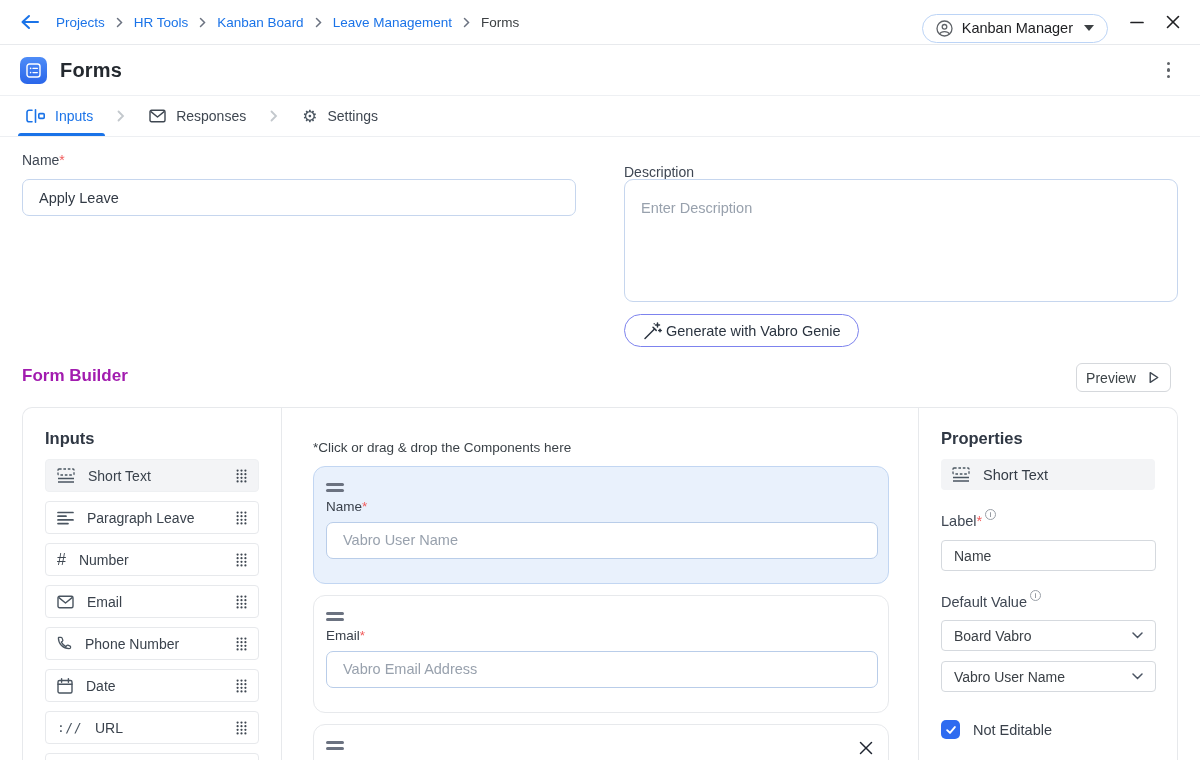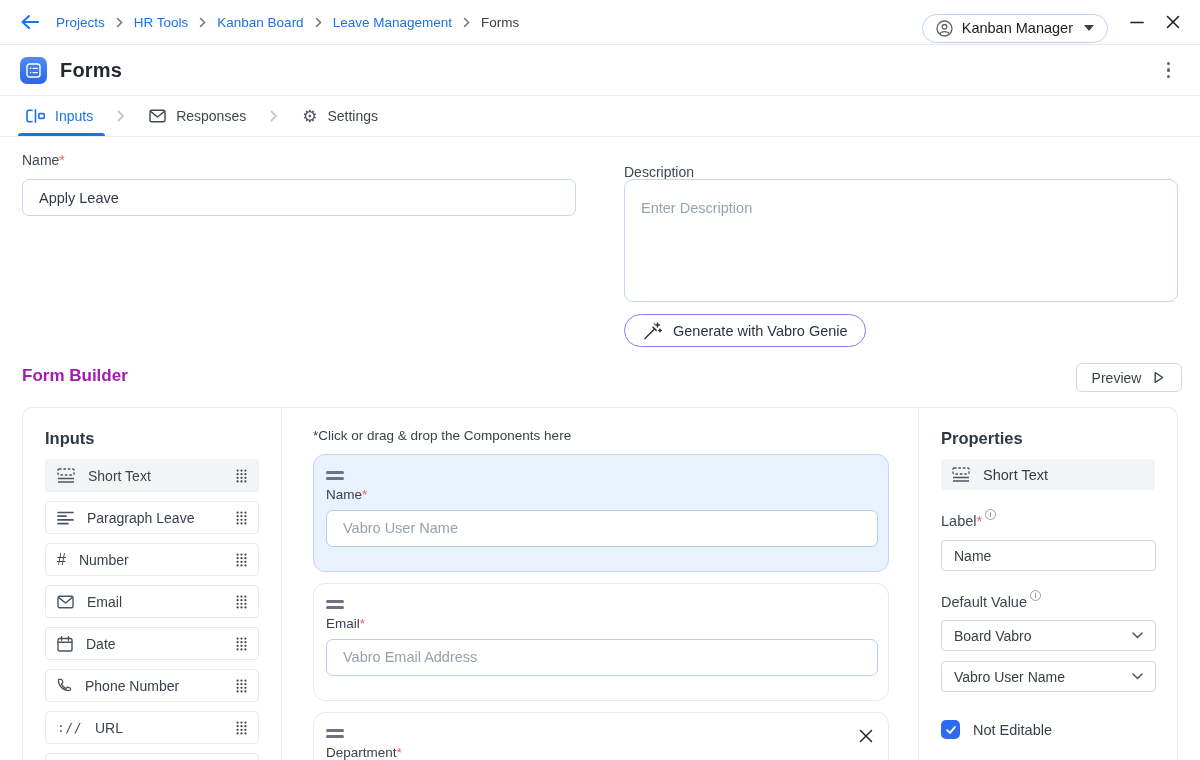--- a/index.html
+++ b/index.html
@@ -51,48 +51,48 @@
   .field-label { position:absolute; font-size:14px; color:#3f4753; }
   .req { color:#f15b5b; }
   .text-input { font-family:"Liberation Sans",sans-serif; outline:none; }
   .name-input { position:absolute; top:179px; left:22px; width:554px; height:37px;
     border:1px solid #c6d6ee; border-radius:7px; padding:0 16px; font-size:14.5px; color:#323a45; }
   .desc-area { position:absolute; top:179px; left:624px; width:554px; height:123px;
     border:1px solid #c6d6ee; border-radius:9px; padding:20px 16px; font-size:14.5px;
     color:#323a45; resize:none; font-family:"Liberation Sans",sans-serif; outline:none; }
   .desc-area::placeholder, .text-input::placeholder { color:#98a1ad; opacity:1; }
   .genie-btn { position:absolute; top:314px; left:624px; height:33px;
-    display:flex; align-items:center; gap:11px; padding:0 17px;
+    display:flex; align-items:center; gap:4px; padding:0 17px;
     border:1.5px solid #7d83ee; border-radius:17px; background:#fff;
     font-size:14.5px; color:#2b3440; cursor:pointer; }
 
   
   .builder-title { position:absolute; top:366px; left:22px; font-size:17px; font-weight:bold; color:#a21caf; }
-  .preview-btn { position:absolute; top:363px; left:1076px; width:106px; height:29px;
+  .preview-btn { position:absolute; top:363px; left:1076px; width:95px; height:29px;
     border:1px solid #d5d8dc; border-radius:6px; background:#fff; display:flex;
     align-items:center; justify-content:center; gap:10px; font-size:14px; color:#3c4347; cursor:pointer; }
 
   
   .builder { position:absolute; top:407px; left:22px; width:1156px; height:353px;
     border:1px solid #e7e9ec; border-bottom:none; border-radius:10px 10px 0 0; overflow:hidden; }
   .panel-left { position:absolute; left:0; top:0; bottom:0; width:259px;
     border-right:1px solid #e7e9ec; padding:21px 22px; }
   .panel-right { position:absolute; right:0; top:0; bottom:0; width:259px;
     border-left:1px solid #e7e9ec; padding:21px 22px; }
   .panel-mid { position:absolute; left:259px; top:0; bottom:0; width:638px; padding:20px 31px; }
   .panel-heading { font-size:16.5px; font-weight:bold; color:#303844; }
 
   .input-list { margin-top:11px; display:flex; flex-direction:column; gap:9px; }
   .input-item { height:33px; border:1px solid #e7e9ec; border-radius:4px; background:#fff;
     display:flex; align-items:center; gap:13px; padding:0 11px; font-size:14px; color:#3a424c; cursor:grab; }
   .input-item.selected { background:#f3f4f6; border-color:#eef0f2; }
   .drag-dots { margin-left:auto; }
   .url-glyph { font-size:13px; color:#4a5560; font-family:"DejaVu Sans Mono",monospace; letter-spacing:.5px; }
 
-  .canvas-hint { font-size:13.5px; color:#3b4248; }
+  .canvas-hint { font-size:13.5px; color:#3b4248;margin-top:12px; }
   .canvas-card { position:relative; margin-top:11px; height:118px; background:#fff;
     border:1px solid #e7e9ec; border-radius:12px; padding:13px 12px; }
   .canvas-card.selected { background:#e9f1fc; border-color:#c2d6f2; }
   .card-handle { width:18px; display:flex; flex-direction:column; gap:3.5px; margin-top:3px; cursor:grab; }
   .card-handle i { height:2.5px; background:#6b7280; border-radius:2px; }
   .card-label { font-size:13.5px; color:#3a414b; margin-top:7px; }
   .card-input { margin-top:8px; width:552px; height:37px; background:#fff;
     border:1px solid #b9cde9; border-radius:7px; padding:0 16px; font-size:14.5px; color:#323a45; }
   .card-close { position:absolute; top:16px; right:15px; cursor:pointer; }
 
@@ -361,53 +361,53 @@
               <circle cx="9.4" cy="8.8" r="1.1"></circle>
               <circle cx="1.6" cy="12.4" r="1.1"></circle>
               <circle cx="5.5" cy="12.4" r="1.1"></circle>
               <circle cx="9.4" cy="12.4" r="1.1"></circle>
             </svg>
         </span>
       </div>
 
       <div class="input-item">
         <span>
+          <svg width="15" height="15" viewBox="0 0 16 16" fill="none" stroke="#4a5560" stroke-width="1.4" stroke-linejoin="round">
+            <path d="M4.6 2 C5 2 5.6 2 5.8 2.5 L6.7 4.9 C6.85 5.3 6.6 5.7 6.3 6 L5.2 7 C6.2 9.1 7.9 10.8 10 11.8 L11 10.7 C11.3 10.4 11.7 10.15 12.1 10.3 L14.5 11.2 C15 11.4 15 12 15 12.4 C15 13.3 14.3 14 13.4 14 C7.1 14 2 8.9 2 2.6 C2 1.7 2.7 2 4.6 2 Z" transform="translate(-0.5,-0.5)"></path>
+          </svg>
+        </span>
+        <span>Phone Number</span>
+        <span class="drag-dots">
+          <svg width="11" height="14" viewBox="0 0 11 14" fill="#3f4751">
+              <circle cx="1.6" cy="1.6" r="1.1"></circle>
+              <circle cx="5.5" cy="1.6" r="1.1"></circle>
+              <circle cx="9.4" cy="1.6" r="1.1"></circle>
+              <circle cx="1.6" cy="5.2" r="1.1"></circle>
+              <circle cx="5.5" cy="5.2" r="1.1"></circle>
+              <circle cx="9.4" cy="5.2" r="1.1"></circle>
+              <circle cx="1.6" cy="8.8" r="1.1"></circle>
+              <circle cx="5.5" cy="8.8" r="1.1"></circle>
+              <circle cx="9.4" cy="8.8" r="1.1"></circle>
+              <circle cx="1.6" cy="12.4" r="1.1"></circle>
+              <circle cx="5.5" cy="12.4" r="1.1"></circle>
+              <circle cx="9.4" cy="12.4" r="1.1"></circle>
+            </svg>
+        </span>
+      </div>
+
+      <div class="input-item">
+        <span>
           <svg width="16" height="16" viewBox="0 0 16 16" fill="none" stroke="#4a5560" stroke-width="1.4" stroke-linecap="round">
             <rect x="1" y="2.5" width="14" height="12.5" rx="1.5"></rect>
             <line x1="4.6" y1="0.8" x2="4.6" y2="4.2"></line>
               <line x1="11.4" y1="0.8" x2="11.4" y2="4.2"></line>
             <line x1="1" y1="6.3" x2="15" y2="6.3"></line>
           </svg>
         </span>
         <span>Date</span>
-        <span class="drag-dots">
-          <svg width="11" height="14" viewBox="0 0 11 14" fill="#3f4751">
-              <circle cx="1.6" cy="1.6" r="1.1"></circle>
-              <circle cx="5.5" cy="1.6" r="1.1"></circle>
-              <circle cx="9.4" cy="1.6" r="1.1"></circle>
-              <circle cx="1.6" cy="5.2" r="1.1"></circle>
-              <circle cx="5.5" cy="5.2" r="1.1"></circle>
-              <circle cx="9.4" cy="5.2" r="1.1"></circle>
-              <circle cx="1.6" cy="8.8" r="1.1"></circle>
-              <circle cx="5.5" cy="8.8" r="1.1"></circle>
-              <circle cx="9.4" cy="8.8" r="1.1"></circle>
-              <circle cx="1.6" cy="12.4" r="1.1"></circle>
-              <circle cx="5.5" cy="12.4" r="1.1"></circle>
-              <circle cx="9.4" cy="12.4" r="1.1"></circle>
-            </svg>
-        </span>
-      </div>
-
-      <div class="input-item">
-        <span>
-          <svg width="15" height="15" viewBox="0 0 16 16" fill="none" stroke="#4a5560" stroke-width="1.4" stroke-linejoin="round">
-            <path d="M4.6 2 C5 2 5.6 2 5.8 2.5 L6.7 4.9 C6.85 5.3 6.6 5.7 6.3 6 L5.2 7 C6.2 9.1 7.9 10.8 10 11.8 L11 10.7 C11.3 10.4 11.7 10.15 12.1 10.3 L14.5 11.2 C15 11.4 15 12 15 12.4 C15 13.3 14.3 14 13.4 14 C7.1 14 2 8.9 2 2.6 C2 1.7 2.7 2 4.6 2 Z" transform="translate(-0.5,-0.5)"></path>
-          </svg>
-        </span>
-        <span>Phone Number</span>
         <span class="drag-dots">
           <svg width="11" height="14" viewBox="0 0 11 14" fill="#3f4751">
               <circle cx="1.6" cy="1.6" r="1.1"></circle>
               <circle cx="5.5" cy="1.6" r="1.1"></circle>
               <circle cx="9.4" cy="1.6" r="1.1"></circle>
               <circle cx="1.6" cy="5.2" r="1.1"></circle>
               <circle cx="5.5" cy="5.2" r="1.1"></circle>
               <circle cx="9.4" cy="5.2" r="1.1"></circle>
               <circle cx="1.6" cy="8.8" r="1.1"></circle>
               <circle cx="5.5" cy="8.8" r="1.1"></circle>

